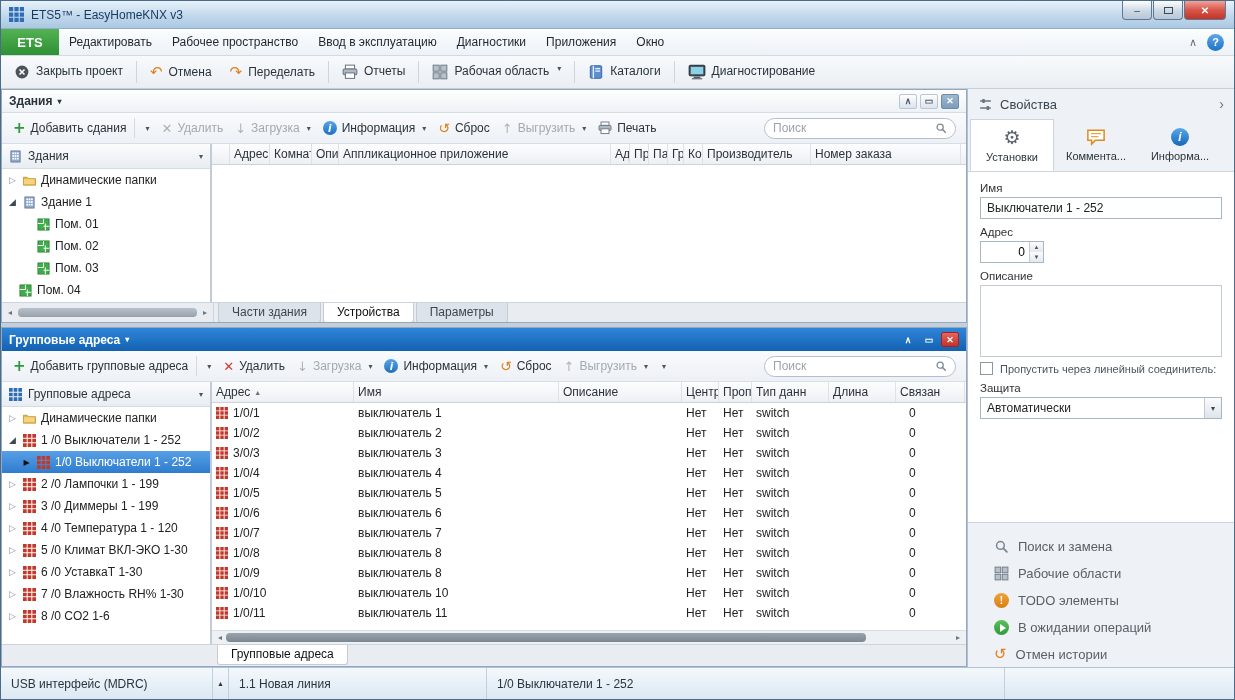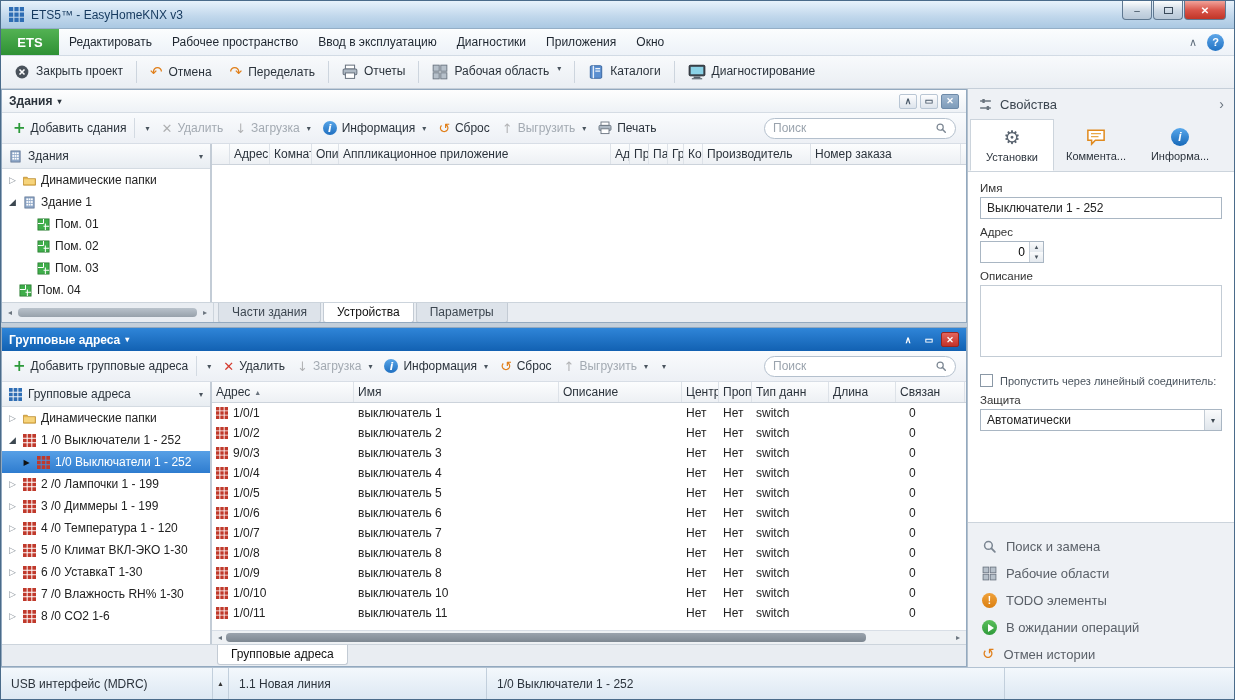--- a/index.html
+++ b/index.html
@@ -113,27 +113,27 @@
   .ptab .infoc { width:18px; height:18px; border-radius:50%; background:linear-gradient(#58a8ec,#1668b8); color:#fff; font-style:italic; font-weight:bold; font-size:12px; display:flex; align-items:center; justify-content:center; }
   .sb-card { background:#fff; border-top:1px solid #ccd4dc; border-bottom:1px solid #ccd4dc; height:352px; flex:0 0 352px; padding:10px 12px; overflow:hidden; }
   .flabel { font-size:11.5px; color:#333; margin:7px 0 3px; }
   .flabel:first-child { margin-top:0; }
   .tinput { width:100%; height:22px; border:1px solid #a9b6c3; padding:0 6px; font-family:inherit; font-size:12px; color:#222; }
   .spinwrap { width:64px; height:22px; border:1px solid #a9b6c3; display:flex; align-items:stretch; }
   .spinwrap input { flex:1; border:none; outline:none; text-align:right; padding-right:4px; font-family:inherit; font-size:12px; width:40px; }
   .spincol { width:14px; border-left:1px solid #c3ccd5; display:flex; flex-direction:column; }
   .spincol span { flex:1; font-size:6px; color:#4a545e; display:flex; align-items:center; justify-content:center; background:linear-gradient(#fafbfc,#e4e9ee); }
   .tarea { width:100%; height:72px; border:1px solid #c3ccd5; resize:none; font-family:inherit; font-size:12px; padding:4px 6px; }
-  .cbrow { display:flex; align-items:center; gap:7px; margin-top:14px; }
+  .cbrow { display:flex; align-items:center; gap:7px; margin-top:2px; }
   .cbox { width:13px; height:13px; border:1px solid #8a98a6; background:#fff; flex:0 0 13px; }
   .cblabel { font-size:11px; color:#4a545e; white-space:nowrap; overflow:hidden; }
   .selectwrap { width:100%; height:22px; border:1px solid #a9b6c3; background:#fff; display:flex; align-items:center; padding-left:6px; }
   .selectwrap .sval { flex:1; color:#222; }
   .selectwrap .sbtn { width:17px; align-self:stretch; display:flex; align-items:center; justify-content:center; font-size:8px; color:#3c4650; background:linear-gradient(#fafbfc,#dfe5eb); border-left:1px solid #c3ccd5; }
-  .sb-actions { padding:10px 0; display:flex; flex-direction:column; }
+  .sb-actions { padding:10px 12px; display:flex; flex-direction:column; }
   .action { height:27px; flex:0 0 27px; display:flex; align-items:center; gap:9px; padding:0 14px; color:#5a6068; font-size:13px; white-space:nowrap; }
   .action svg { width:15px; height:15px; color:#7b8692; }
   .acirc { width:15px; height:15px; border-radius:50%; color:#fff; font-size:10px; font-weight:bold; display:flex; align-items:center; justify-content:center; flex:0 0 15px; }
   .acirc.orange { background:linear-gradient(#f0a23c,#da7f10); }
   .acirc.green { background:linear-gradient(#5cc05c,#2e9a3a); }
   .acirc .tri { width:0; height:0; border-left:6px solid #fff; border-top:4px solid transparent; border-bottom:4px solid transparent; margin-left:2px; }
   .auarr { font-family:"DejaVu Sans", sans-serif; color:#e07f1a; font-size:15px; line-height:15px; }
 
   
   .statusbar { height:32px; flex:0 0 32px; background:linear-gradient(#f3f8fc,#dde8f3); border-top:1px solid #b2c2d2; display:flex; align-items:stretch; font-size:12px; color:#2b333c; }
@@ -612,21 +612,21 @@
                   <div class="gc" style="width:33px">Нет</div>
                   <div class="gc" style="width:77px">switch</div>
                   <div class="gc" style="width:67px"></div>
                   <div class="gc" style="width:69px;padding-left:13px">0</div>
                 </div>
                 <div class="grow">
                   <div class="gc" style="width:142px">
                     <svg class="icon-group">
                       <use href="#s-grid"></use>
                     </svg>
-                    <span>9/0/3</span>
+                    <span>3/0/3</span>
                   </div>
                   <div class="gc" style="width:205px">выключатель 3</div>
                   <div class="gc" style="width:123px"></div>
                   <div class="gc" style="width:37px">Нет</div>
                   <div class="gc" style="width:33px">Нет</div>
                   <div class="gc" style="width:77px">switch</div>
                   <div class="gc" style="width:67px"></div>
                   <div class="gc" style="width:69px;padding-left:13px">0</div>
                 </div>
                 <div class="grow">

